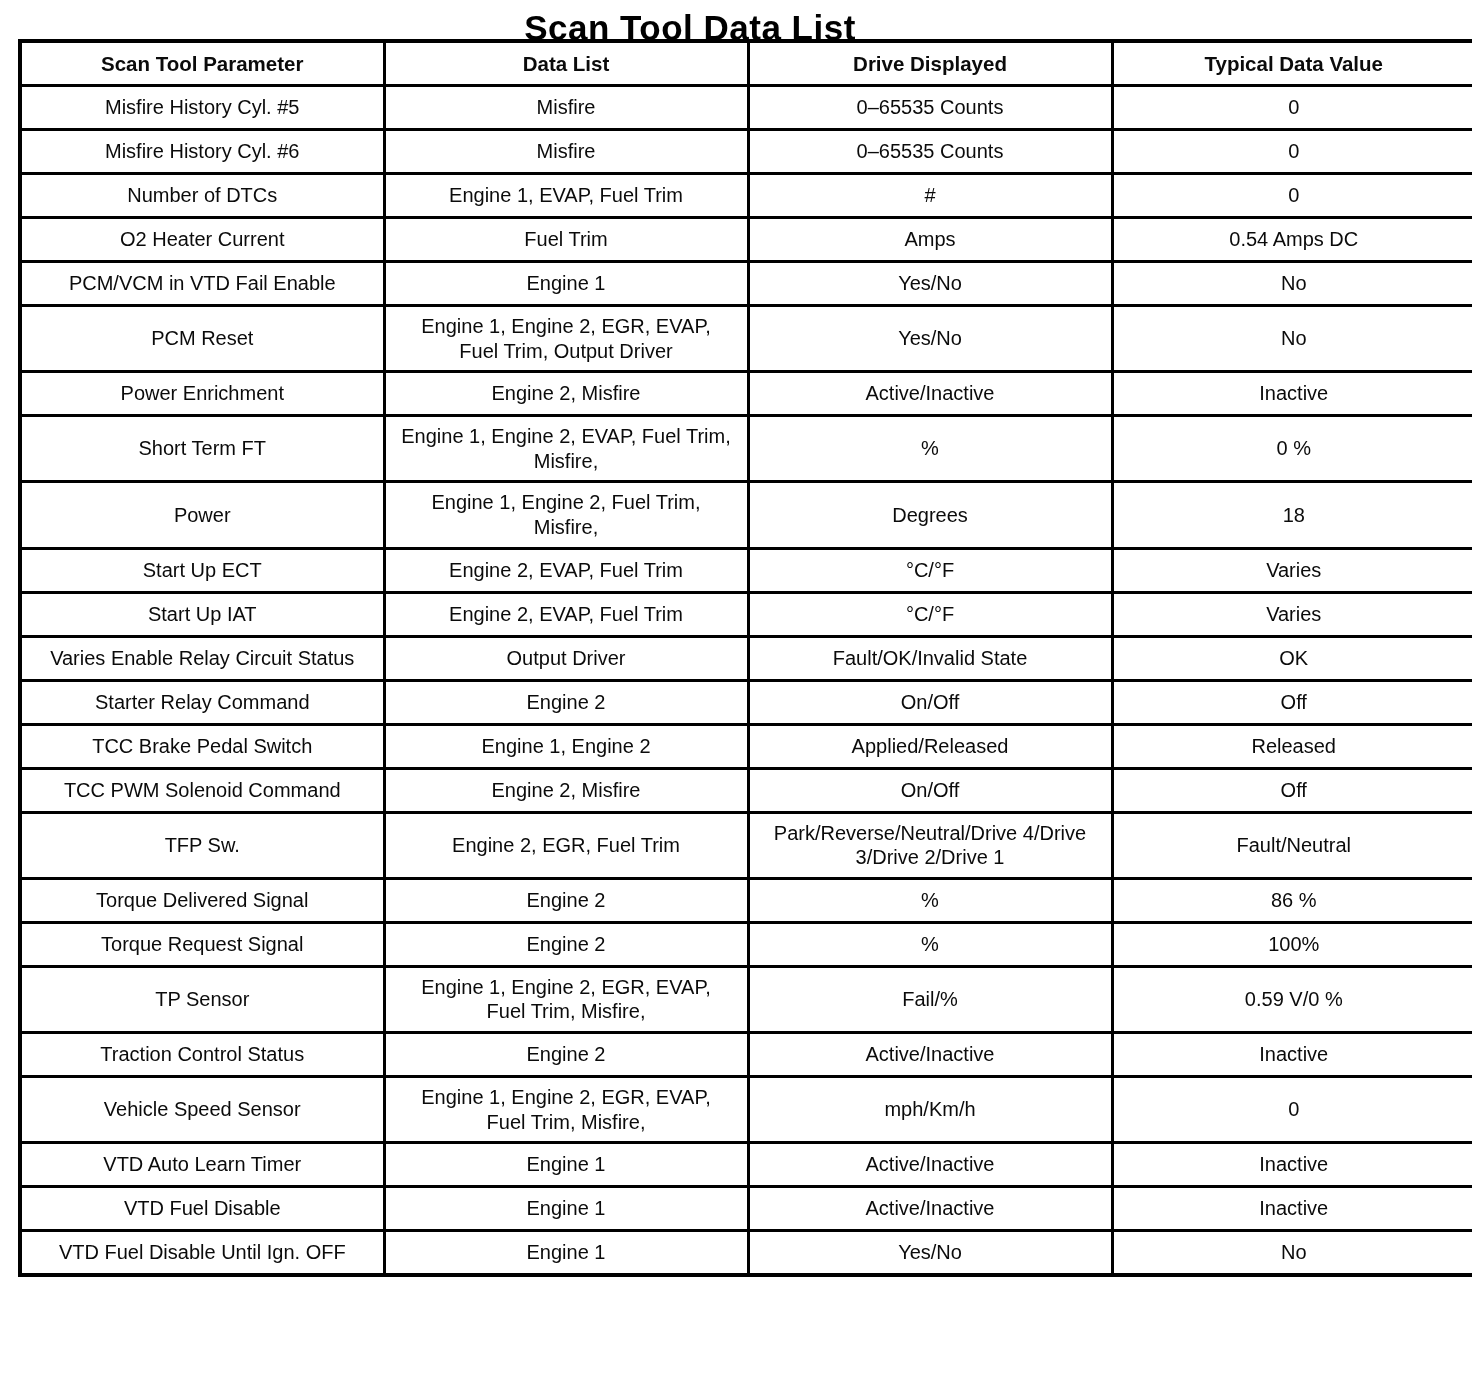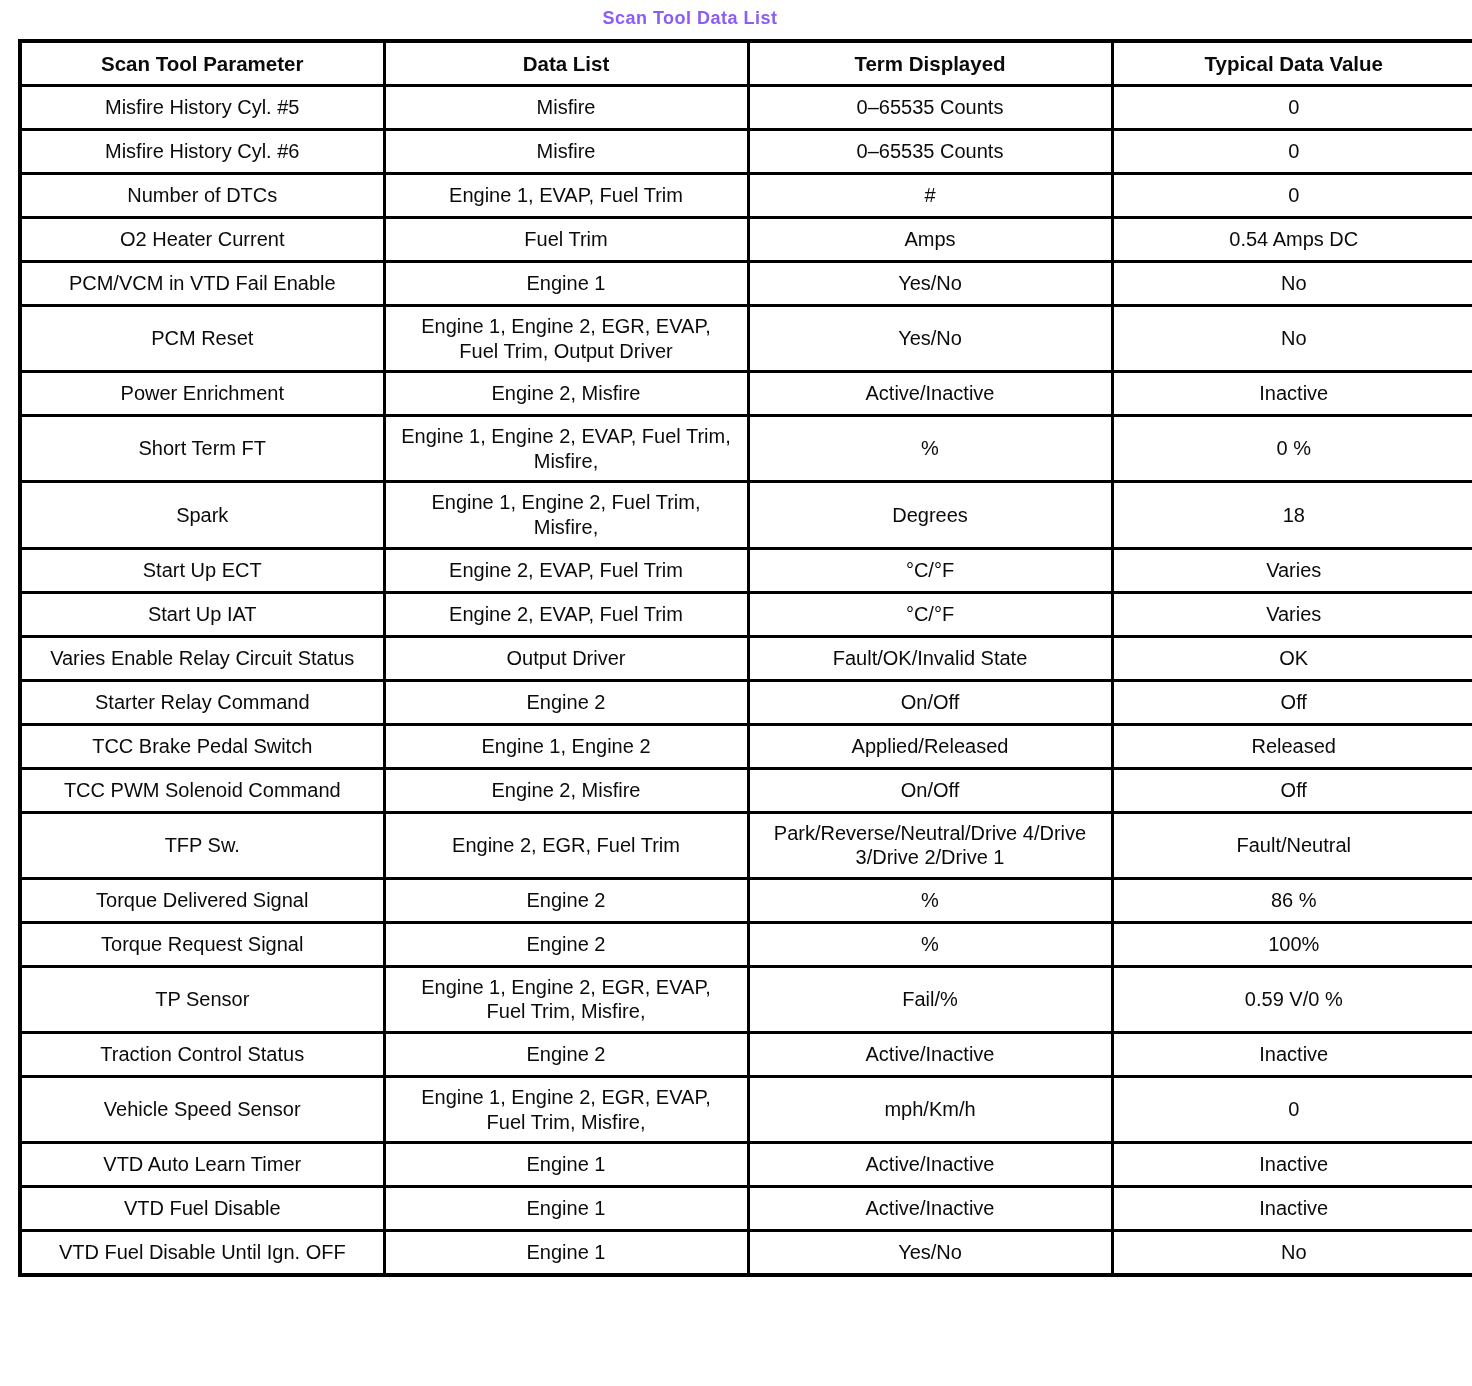--- a/index.html
+++ b/index.html
@@ -14,24 +14,24 @@
     font-family: "Liberation Sans", sans-serif;
     color: #0b0b0b;
     -webkit-font-smoothing: antialiased;
   }
   .page-title {
     position: absolute;
     top: 8px;
     left: 0;
     width: 1380px;
     text-align: center;
-    font-size: 18px;
+    font-size: 35px;
     font-weight: bold;
     letter-spacing: 0.5px;
-    color: #8b5cf6;
+    color: #000000;
   }
   table.scan-table {
     position: absolute;
     top: 39px;
     left: 18px;
     width: 1460px;
     border-collapse: collapse;
     table-layout: fixed;
     background: #ffffff;
     border: 4px solid #000000;
@@ -67,21 +67,21 @@
   <colgroup>
     <col>
       <col>
       <col>
       <col>
   </colgroup>
   <thead>
     <tr>
         <th>Scan Tool Parameter</th>
         <th>Data List</th>
-        <th>Term Displayed</th>
+        <th>Drive Displayed</th>
         <th>Typical Data Value</th>
       </tr>
   </thead>
   <tbody>
       <tr>
         <td>Misfire History Cyl. #5</td>
         <td>Misfire</td>
         <td>0–65535 Counts</td>
         <td>0</td>
       </tr>
@@ -121,21 +121,21 @@
         <td>Active/Inactive</td>
         <td>Inactive</td>
       </tr>
       <tr>
         <td>Short Term FT</td>
         <td>Engine 1, Engine 2, EVAP, Fuel Trim, Misfire,</td>
         <td>%</td>
         <td>0 %</td>
       </tr>
       <tr>
-        <td>Spark</td>
+        <td>Power</td>
         <td>Engine 1, Engine 2, Fuel Trim, Misfire,</td>
         <td>Degrees</td>
         <td>18</td>
       </tr>
       <tr>
         <td>Start Up ECT</td>
         <td>Engine 2, EVAP, Fuel Trim</td>
         <td>°C/°F</td>
         <td>Varies</td>
       </tr>

